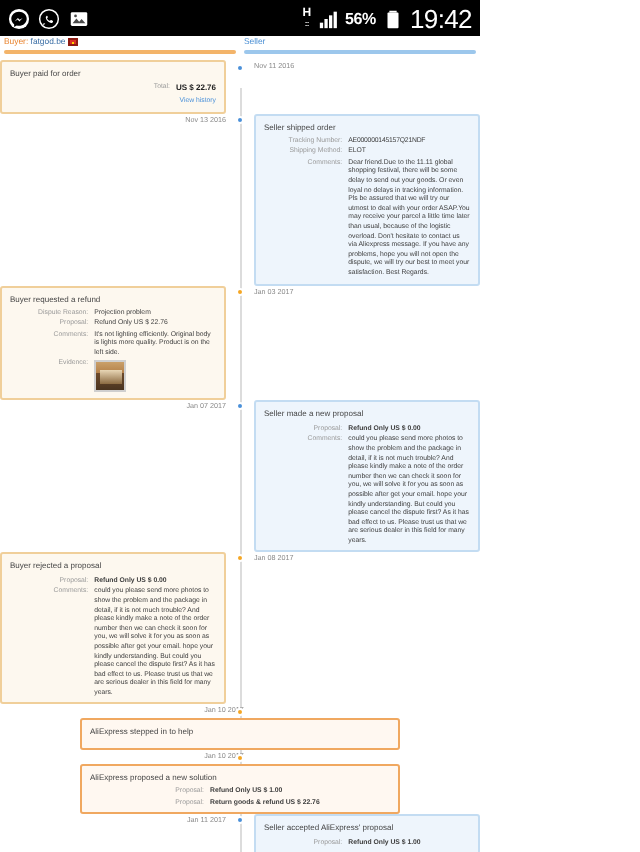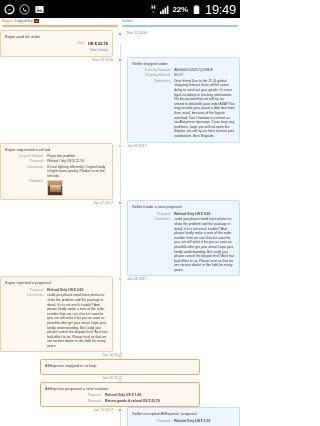--- a/index.html
+++ b/index.html
@@ -131,26 +131,26 @@
     <div class="net-h">
       <span>H</span>
       <small>::</small>
     </div>
     <svg class="sb-icon" viewBox="0 0 24 24">
       <rect x="2" y="16" width="3.6" height="6" fill="#fff"></rect>
       <rect x="7" y="12" width="3.6" height="10" fill="#fff"></rect>
       <rect x="12" y="8" width="3.6" height="14" fill="#fff"></rect>
       <rect x="17" y="4" width="3.6" height="18" fill="#fff"></rect>
     </svg>
-    <span class="bat-pct">22%</span>
+    <span class="bat-pct">56%</span>
     <svg class="sb-icon" viewBox="0 0 24 24">
       <rect x="8" y="3" width="8" height="2" fill="#fff"></rect>
       <rect x="6" y="5" width="12" height="17" rx="1" fill="#fff"></rect>
     </svg>
-    <span class="clock">19:49</span>
+    <span class="clock">19:42</span>
   </div>
 </div>
 
 <div class="page">
 
   <div class="hdr">
     <div class="hdr-col hdr-buyer">
       <div class="hdr-title">
         <span>Buyer:</span>
         <span class="uname">fatgod.be</span>

